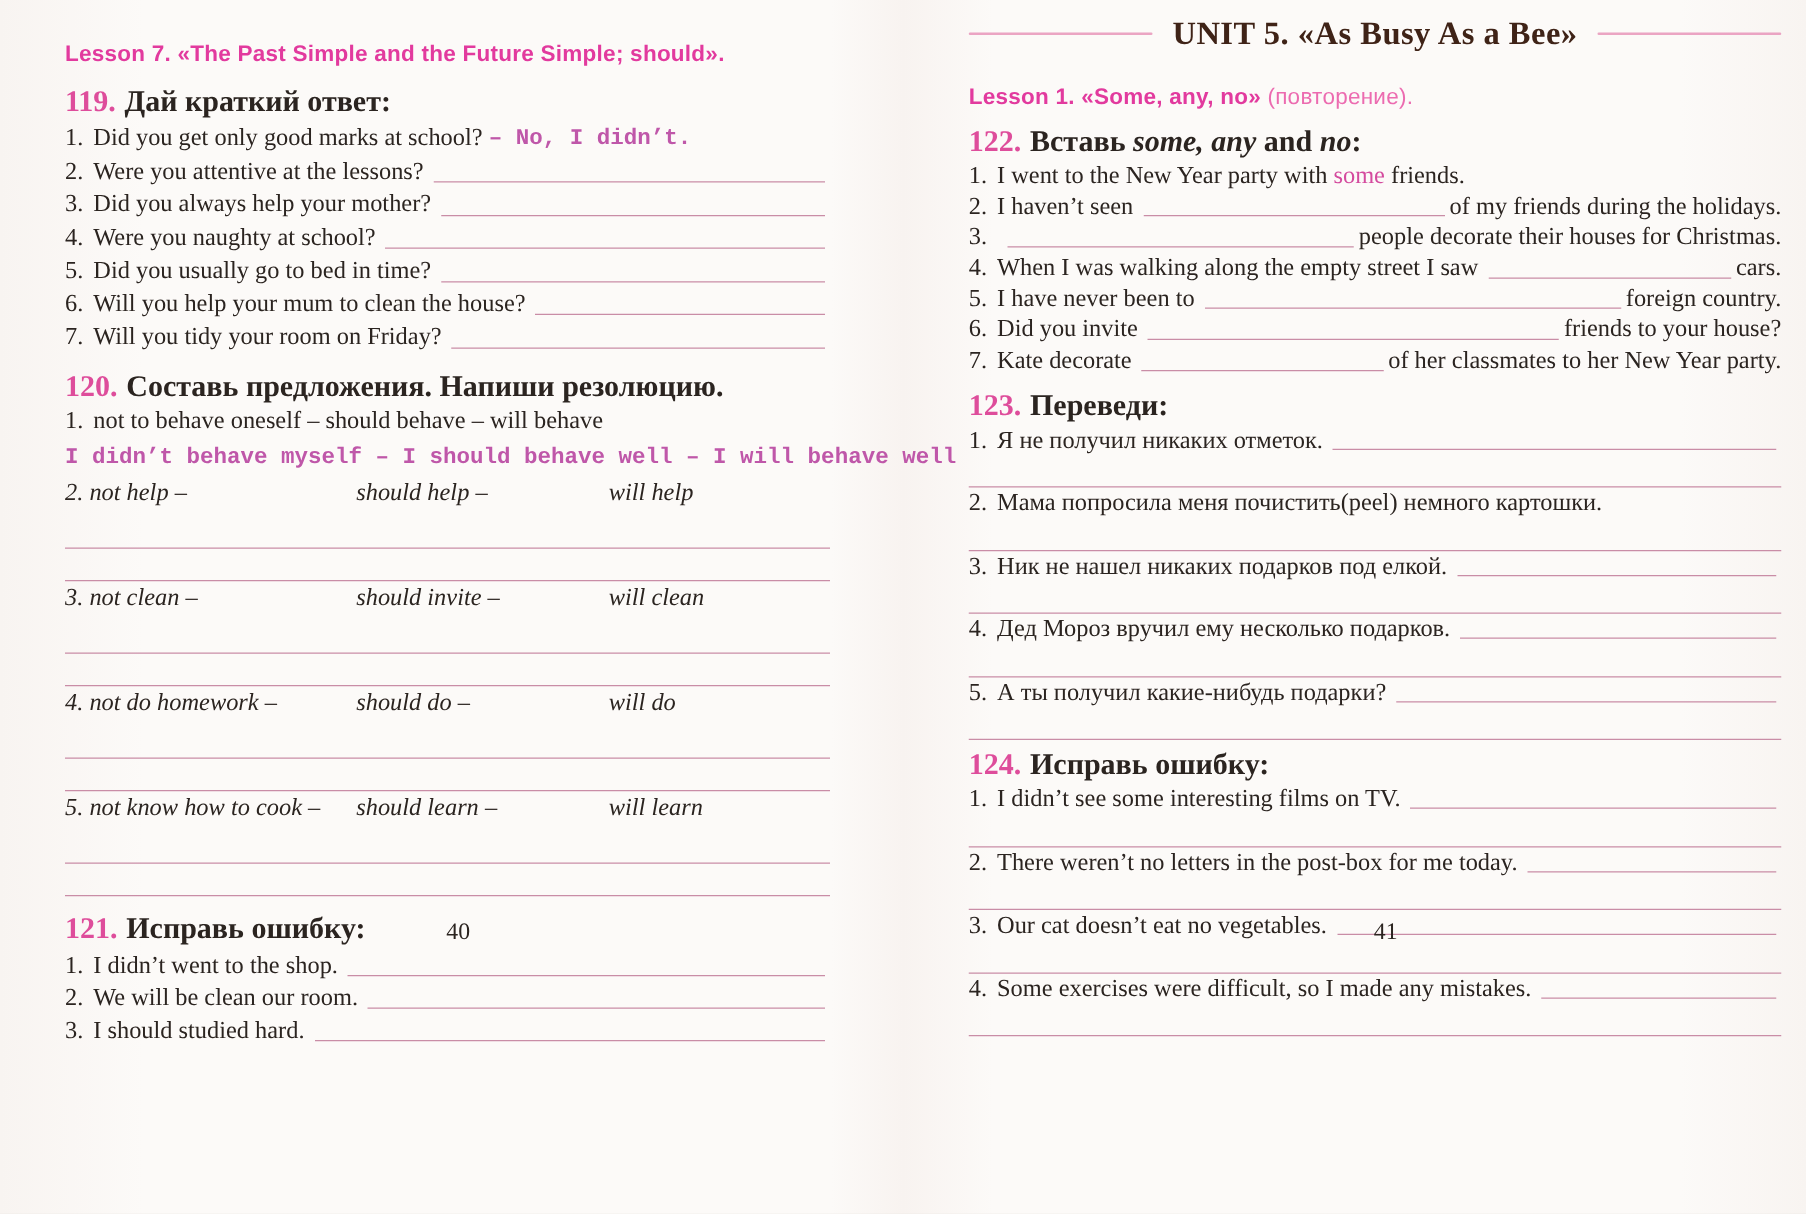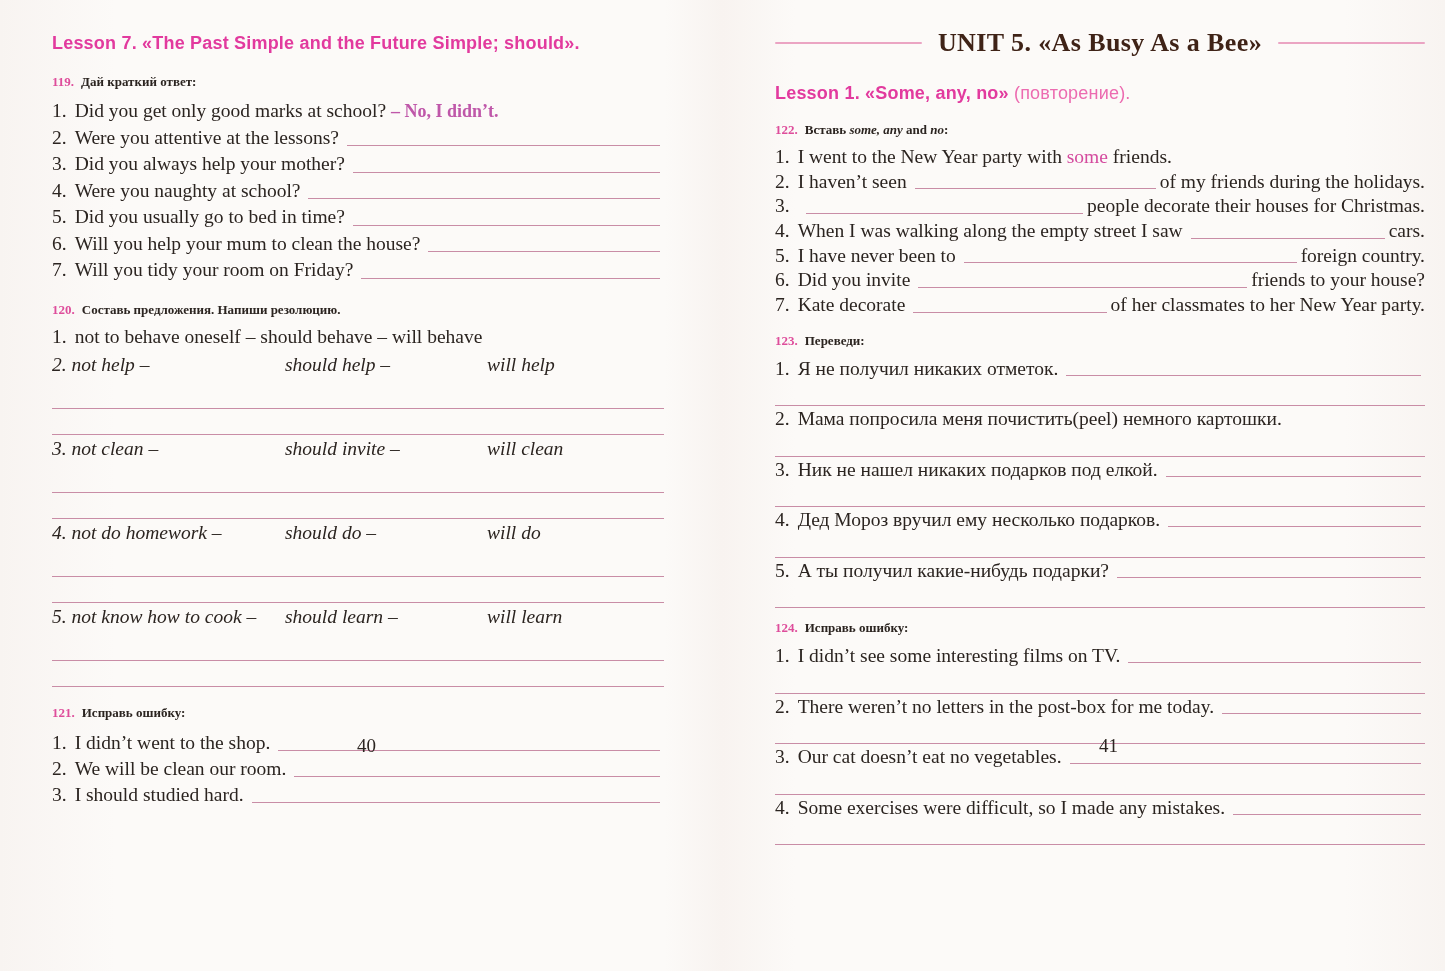--- a/index.html
+++ b/index.html
@@ -15,51 +15,51 @@
   *{box-sizing:border-box;}
   html,body{margin:0;padding:0;}
   body{background:#e8e4e0;}
   .book{
     position:relative;width:1445px;height:971px;overflow:hidden;
     background:linear-gradient(90deg,#f8f4f1 0%,var(--page-bg) 8%,var(--page-bg) 46%,#f8f3f0 50%,var(--page-bg) 55%,var(--page-bg) 93%,#f8f4f1 100%);
     font-family:"Liberation Serif",serif;color:var(--body-ink);
   }
   .page{position:absolute;top:0;height:789px;}
   .page.left{left:52px;width:612px;padding-top:30px;}
-  .page.right{left:775px;width:650px;padding-top:28px;}
+  .page.right{left:775px;width:650px;padding-top:12px;}
 
   
   .h-lesson{
     font-family:"Liberation Sans",sans-serif;font-weight:bold;
     font-size:18px;line-height:26px;color:var(--header-pink);
     letter-spacing:.2px;
   }
   .page.left .h-lesson{margin-bottom:12px;}
   .page.right .h-lesson{margin:0 0 10px 0;}
   .h-lesson .tail{font-weight:normal;color:#ec6bb0;}
 
   .unit-row{display:flex;align-items:center;margin-bottom:22px;}
   .unit-row .divider{flex:1;height:2px;background:var(--divider-pink);border-radius:2px;opacity:.85;}
   .unit-row h1{
     margin:0 16px;font-size:26px;font-weight:bold;color:var(--unit-ink);
     font-family:"Liberation Serif",serif;letter-spacing:.4px;white-space:nowrap;
   }
 
   
-  .ex-head{height:28px;font-size:13px;font-weight:bold;line-height:28px;white-space:pre-wrap;}
+  .ex-head{height:28px;font-size:24px;font-weight:bold;line-height:28px;white-space:pre-wrap;}
   .ex-num{color:var(--number-pink);margin-right:7px;}
   .ex-title{color:var(--body-ink);}
   .ex-title.it{font-style:italic;}
 
   .item-row{display:flex;align-items:flex-end;}
   .item-row > span{line-height:26.5px;font-size:19.5px;white-space:pre-wrap;}
   .item-row .num{margin-right:8px;flex:0 0 auto;}
   .seg{flex:0 0 auto;}
   .seg.answer{
-    font-family:Liberation Serif, serif;font-weight:bold;
+    font-family:Liberation Mono, monospace;font-weight:bold;
     color:var(--answer-pink);font-size:18px;white-space:nowrap;
   }
   .seg.pink{color:#d44a9e;}
   .blank{flex:1 1 auto;min-width:48px;align-self:stretch;position:relative;margin:0 4px 0 8px;}
   .blank::after{content:"";position:absolute;left:0;right:0;bottom:5px;border-bottom:1.4px solid var(--line-pink);}
   .item-row .blank:first-of-type{margin-left:6px;}
   .wl{border-bottom:1.4px solid var(--line-pink);}
 
   
   #ex119 .ex-head{margin-bottom:2px;}
@@ -142,20 +142,23 @@
           <span class="num">7.</span>
           <span class="seg">Will you tidy your room on Friday?</span>
           <span class="blank"></span>
         </div>
       </div>
     <div id="ex120">
         <div class="ex-head"><span class="ex-num">120.</span><span class="ex-title">Составь предложения. Напиши резолюцию.</span></div>
         <div class="item-row">
           <span class="num">1.</span>
           <span class="seg">not to behave oneself – should behave – will behave</span>
+        </div>
+        <div class="item-row answer-row">
+          <span class="seg answer">I didn’t behave myself – I should behave well – I will behave well</span>
         </div>
         <div class="cols-row">
           <span class="col">2. not help –</span>
           <span class="col">should help –</span>
           <span class="col">will help</span>
         </div>
         <div class="wl a"></div>
         <div class="wl b"></div>
         <div class="cols-row">
           <span class="col">3. not clean –</span>

